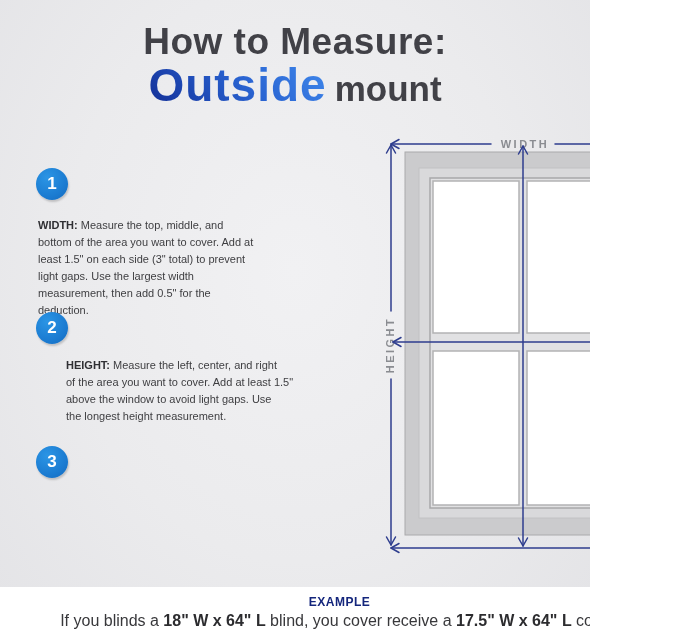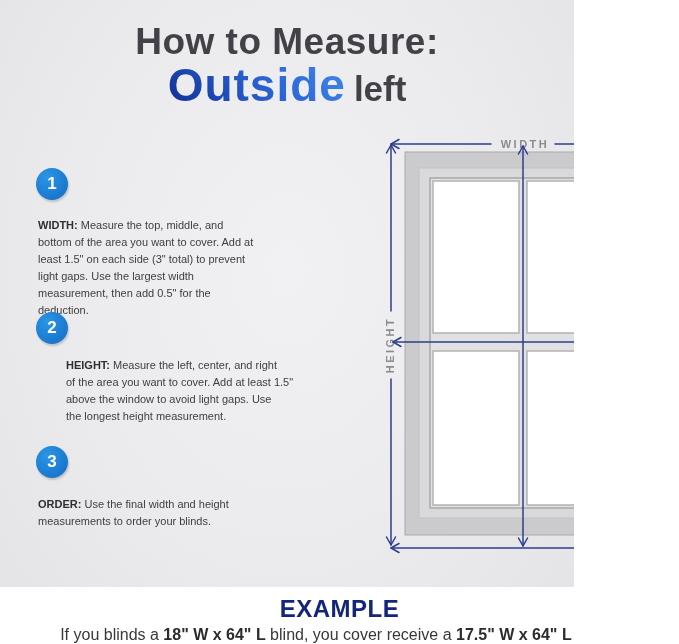--- a/index.html
+++ b/index.html
@@ -2,20 +2,21 @@
 <html><head>
 <meta charset="utf-8">
 <style>
   html,body{margin:0;padding:0;}
   .canvas{
     position:relative;
     width:574px;height:644px;
     overflow:hidden;
     font-family:"Liberation Sans", sans-serif;
     background: radial-gradient(ellipse at 50% 42%, #f1f1f3 0%, #ebebed 55%, #e3e3e6 100%);
+    padding-left: 16px;
   }
   
   .title-wrap{position:absolute;top:22px;left:0;width:100%;text-align:center;}
   .title-line1{font-size:37px;font-weight:600;color:#414147;letter-spacing:0.5px;line-height:1.1;}
   .title-line2{margin-top:-2px;line-height:1.05;}
   .title-accent{
     font-size:46px;font-weight:700;letter-spacing:1px;
     background:linear-gradient(45deg,#16369f 10%,#2a64d2 55%,#3e86ea 95%);
     -webkit-background-clip:text;background-clip:text;
     color:transparent;-webkit-text-fill-color:transparent;
@@ -47,32 +48,32 @@
   .arrow{stroke:#2e3d8e;stroke-width:1.5;fill:none;stroke-linecap:round;stroke-linejoin:round;}
   .measure-label{
     fill:#8a8c91;font-size:11px;font-weight:600;letter-spacing:2.5px;
     font-family:"Liberation Sans",sans-serif;
   }
   
   .example{
     position:absolute;left:0;top:587px;width:679px;height:57px;
     background:#ffffff;text-align:center;
   }
-  .example-heading{margin-top:8px;font-size:24px;font-weight:700;color:#14267c;letter-spacing:0.5px;}
+  .example-heading{margin-top:8px;font-size:12px;font-weight:700;color:#14267c;letter-spacing:0.5px;}
   .example-sentence{margin-top:3px;font-size:16px;color:#38383b;}
   .example-sentence b{font-weight:700;color:#2c2c2f;}
 </style>
 </head>
 <body>
 
 <div class="canvas">
 
   <div class="title-wrap">
     <div class="title-line1">How to Measure:</div>
-    <div class="title-line2"><span class="title-accent">Outside</span><span class="title-rest">left</span></div>
+    <div class="title-line2"><span class="title-accent">Outside</span><span class="title-rest">mount</span></div>
   </div>
 
   <div class="steps">
     <div class="step-badge badge-1">
         <span>1</span>
       </div>
     <p class="step-text text-1"><span class="step-label">WIDTH:</span> <span>Measure the top, middle, and
 bottom of the area you want to cover. Add at
 least 1.5" on each side (3" total) to prevent
 light gaps. Use the largest width
@@ -83,22 +84,20 @@
         <span>2</span>
       </div>
     <p class="step-text text-2"><span class="step-label">HEIGHT:</span> <span>Measure the left, center, and right
 of the area you want to cover. Add at least 1.5"
 above the window to avoid light gaps. Use
 the longest height measurement.</span></p>
 
     <div class="step-badge badge-3">
         <span>3</span>
       </div>
-    <p class="step-text text-3"><span class="step-label">ORDER:</span> <span>Use the final width and height
-measurements to order your blinds.</span></p>
   </div>
 
   <svg class="diagram" width="300" height="432" viewBox="0 0 300 432">
 
     <rect x="30" y="24" width="234" height="383" fill="#cbcbcd" stroke="#aaaaac" stroke-width="1"></rect>
     <rect x="44" y="40" width="202" height="350" fill="#d9d9db" stroke="#c2c2c4" stroke-width="1"></rect>
     <rect x="55" y="50" width="184" height="330" fill="#e1e1e3" stroke="#a8a8aa" stroke-width="1.5"></rect>
     <rect x="58" y="53" width="86" height="152" fill="#ffffff" stroke="#b2b2b4" stroke-width="1.5"></rect>
     <rect x="152" y="53" width="84" height="152" fill="#ffffff" stroke="#b2b2b4" stroke-width="1.5"></rect>
     <rect x="58" y="223" width="86" height="154" fill="#ffffff" stroke="#b2b2b4" stroke-width="1.5"></rect>

